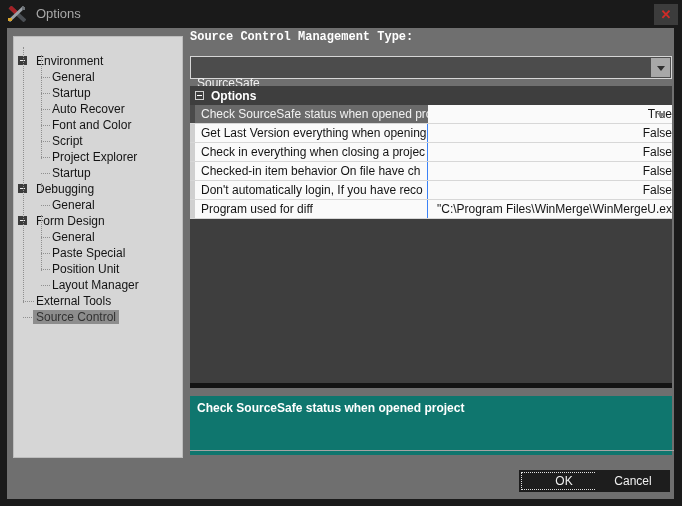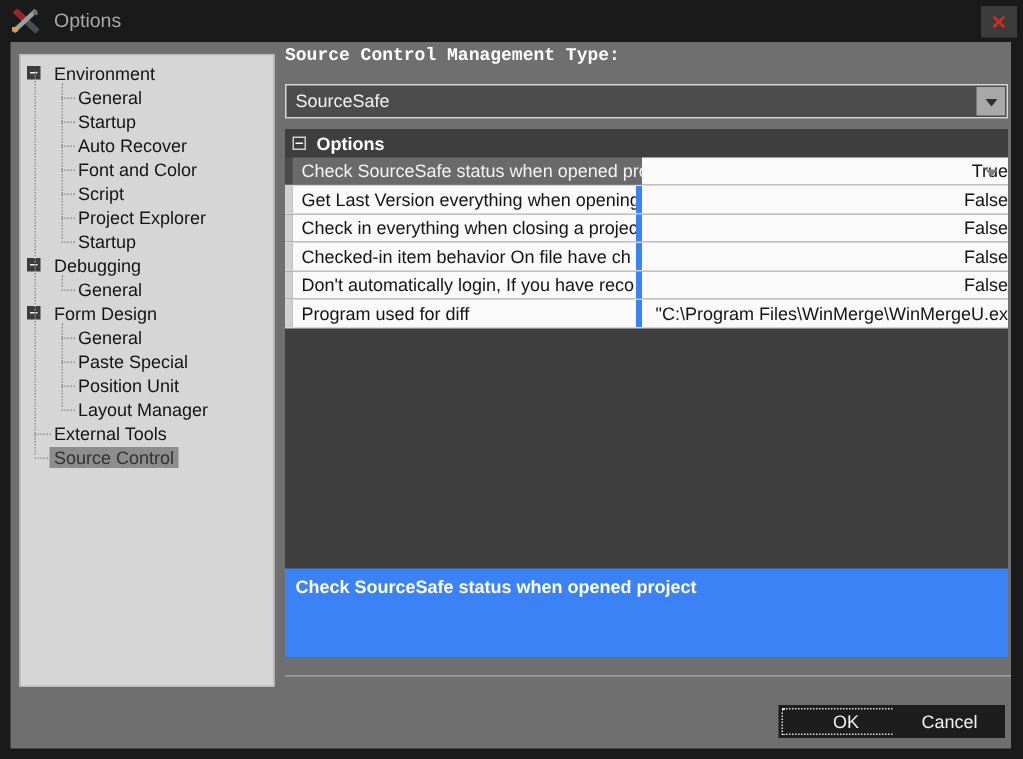--- a/index.html
+++ b/index.html
@@ -12,62 +12,62 @@
   .title-text{position:absolute;left:36px;top:0;height:28px;line-height:28px;
     font-size:13px;color:#a8a8a8;}
   .close-btn{position:absolute;left:654px;top:4px;width:24px;height:21px;background:#3c3c3c;
     color:#d22b27;font-size:13px;font-weight:bold;text-align:center;line-height:21px;cursor:default;}
 
   
   .body-bg{position:absolute;left:7px;top:28px;width:667px;height:471px;background:#6f6f6f;}
 
   
   .tree{position:absolute;left:13px;top:36px;width:170px;height:422px;background:#d6d6d6;
-    border:1px solid #bdbdbd;padding-top:4px;overflow:hidden;}
+    border:1px solid #bdbdbd;padding-top:16px;overflow:hidden;}
   .tree-row{position:relative;height:16px;}
   .tlabel{position:absolute;top:1px;font-size:12px;color:#141414;white-space:nowrap;
     padding:0 3px;line-height:14px;}
   .tlabel.lv0{left:19px;}
   .tlabel.lv1{left:35px;}
   .tree-row.sel .tlabel{background:#8d8d8d;color:#323232;}
   .tbox{position:absolute;left:4px;top:3px;width:9px;height:9px;background:#3c3c3c;}
   .tbox .minus{position:absolute;left:2px;top:4px;width:5px;height:1px;background:#f0f0f0;}
   .stub{position:absolute;top:8px;border-top:1px dotted #8f8f8f;}
   .stub.lv0{left:9px;width:11px;}
   .stub.lv1{left:27px;width:9px;}
   .vline{position:absolute;width:1px;border-left:1px dotted #8f8f8f;}
 
   
   .scm-label{position:absolute;left:190px;top:30px;font-size:12px;font-weight:bold;color:#ffffff;font-family:Liberation Mono, monospace;}
   .combo{position:absolute;left:190px;top:56px;width:482px;height:23px;background:#4c4c4c;
     border:1px solid #d6d6d6;}
-  .combo-value{position:absolute;left:6px;top:0;line-height:21px;font-size:12px;color:#f0f0f0;}
+  .combo-value{position:absolute;left:6px;top:16px;line-height:21px;font-size:12px;color:#f0f0f0;}
   .combo-btn{position:absolute;right:1px;top:1px;width:19px;height:19px;background:#a8a8a8;}
   .arr-down{position:absolute;left:50%;top:50%;margin:-2px 0 0 -4px;width:0;height:0;
     border-left:4px solid transparent;border-right:4px solid transparent;border-top:5px solid #303030;}
 
   
   .pgrid{position:absolute;left:190px;top:86px;width:482px;height:297px;background:#3e3e3e;overflow:hidden;}
   .pg-header{display:flex;align-items:center;height:19px;}
   .pg-cat-box{position:relative;width:9px;height:9px;margin-left:5px;border:1px solid #d0d0d0;background:#3e3e3e;}
   .pg-cat-box .minus{position:absolute;left:1px;top:3px;width:5px;height:1px;background:#ffffff;}
   .pg-cat-label{margin-left:7px;font-size:12px;font-weight:bold;color:#ffffff;}
   .pg-row{display:flex;height:19px;border-bottom:1px solid #d7d7d7;}
   .pg-gutter{width:5px;background:#d0d0d0;}
   .pg-name{width:233px;background:#fafafa;color:#141414;font-size:12px;line-height:18px;
-    padding-left:6px;white-space:nowrap;overflow:hidden;border-right:4px solid #3b82f6;}
+    padding-left:6px;white-space:nowrap;overflow:hidden;border-right:1px solid #3b82f6;}
   .pg-value{position:relative;flex:1;background:#fafafa;color:#141414;font-size:12px;
     line-height:18px;padding-left:5px;white-space:nowrap;overflow:hidden;text-align:right;}
   .pg-row.sel .pg-gutter{background:#4a4a4a;}
   .pg-row.sel .pg-name{background:#6a6a6a;color:#f2f2f2;border-right:none;}
   .pg-val-arrow{position:absolute;right:7px;top:8px;width:0;height:0;
     border-left:4px solid transparent;border-right:4px solid transparent;border-top:5px solid #808080;}
 
   .splitter{position:absolute;left:190px;top:383px;width:482px;height:5px;background:#131313;}
-  .descpanel{position:absolute;left:190px;top:379px;width:482px;height:59px;background:#3b82f6;}
+  .descpanel{position:absolute;left:190px;top:396px;width:482px;height:59px;background:#0f766e;}
   .desc-text{padding:5px 0 0 7px;font-size:12px;font-weight:bold;color:#ffffff;}
   .divider{position:absolute;left:190px;top:450px;width:484px;height:1px;background:#a3a3a3;}
 
   .btn{position:absolute;top:470px;height:22px;background:#1d1d1d;color:#f0f0f0;
     font-size:12px;text-align:center;line-height:22px;cursor:default;}
   .btn-ok{left:519px;width:90px;outline:1px dotted #e0e0e0;outline-offset:-3px;}
   .btn-cancel{left:596px;width:74px;}
 </style>
 </head>
 <body>

